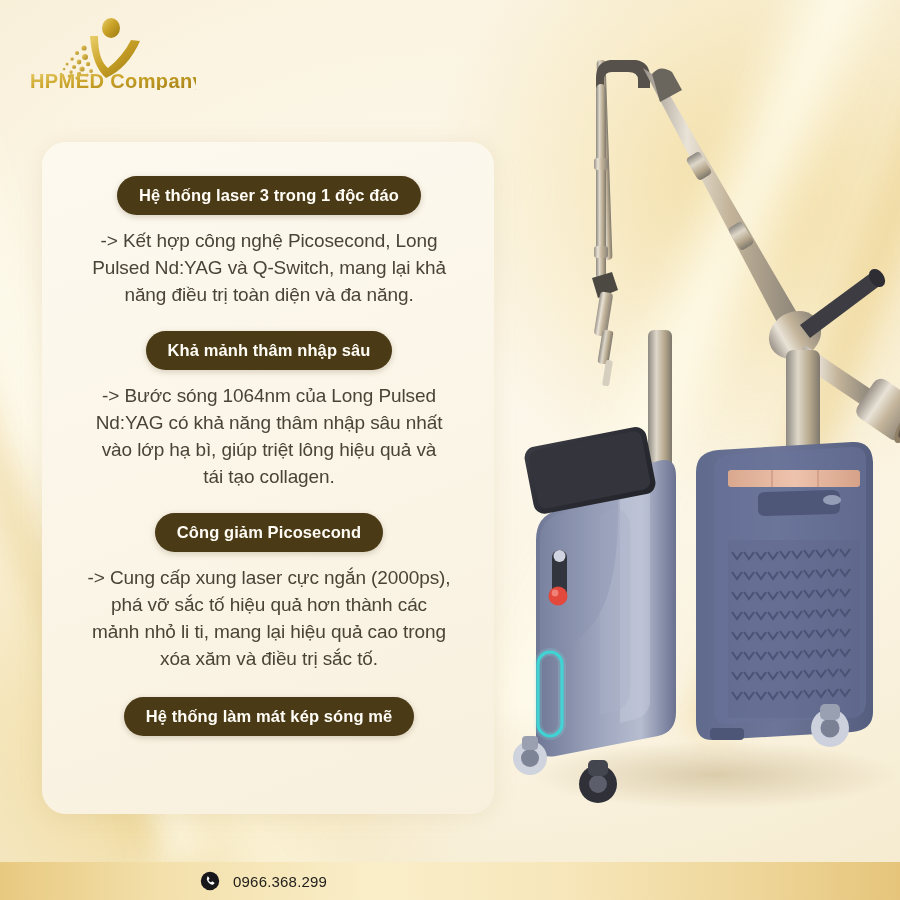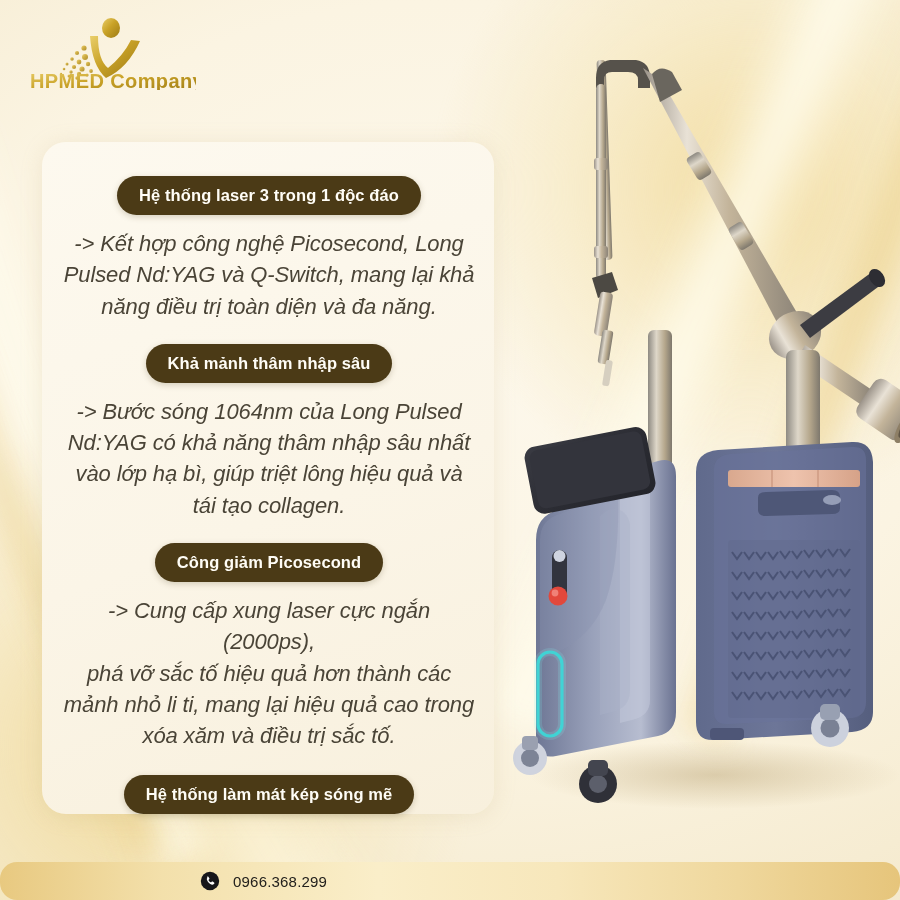--- a/index.html
+++ b/index.html
@@ -44,34 +44,34 @@
     border-radius:24px;
     box-shadow:0 2px 22px rgba(190,165,110,.18);}
   .blocks{position:absolute;left:42px;top:142px;width:452px;height:672px;
     padding:18px 0 0 0;box-sizing:border-box;text-align:center;}
 
   .block{padding:0 16px 0 18px;}
   .badge{display:inline-block;background:#4b3a16;color:#fffdf6;
     font-weight:bold;font-size:16.5px;letter-spacing:.1px;
     padding:10px 22px 11px 22px;border-radius:22px;line-height:1.1;
     box-shadow:0 2px 6px rgba(75,58,22,.22);}
-  .desc{margin:13px 2px 0 2px;color:#4a4437;font-size:22px;line-height:1.42;
-    letter-spacing:-.1px;white-space:pre-line;font-style:italic;}
+  .desc{margin:13px 2px 0 2px;color:#4a4437;font-size:19px;line-height:1.42;
+    letter-spacing:-.1px;white-space:pre-line;}
   .b1{margin-top:16px;}
   .b2{margin-top:22px;}
   .b3{margin-top:22px;}
   .b4{margin-top:24px;}
 
   
   .machine{position:absolute;left:500px;top:40px;width:400px;height:790px;}
   .machine svg{display:block;}
 
   
   .footer{position:absolute;left:0;bottom:0;width:900px;height:38px;
-    background:linear-gradient(90deg,#e8c980 0%,#f3e0ab 18%,#faeec9 42%,#f7e7bb 62%,#efd79c 82%,#e6c57b 100%);border-radius:17px;}
+    background:linear-gradient(90deg,#e8c980 0%,#f3e0ab 18%,#faeec9 42%,#f7e7bb 62%,#efd79c 82%,#e6c57b 100%);}
   .f-item{position:absolute;display:flex;align-items:center;gap:13px;top:9px;}
   .f-phone{left:200px;}
   .f-web{left:648px;margin-top:48px;}
   .f-text{font-size:15px;color:#22201c;letter-spacing:.2px;}
   .f-ico{width:20px;height:20px;display:block;}
 </style>
 </head>
 <body>
 
 <div class="stage">

